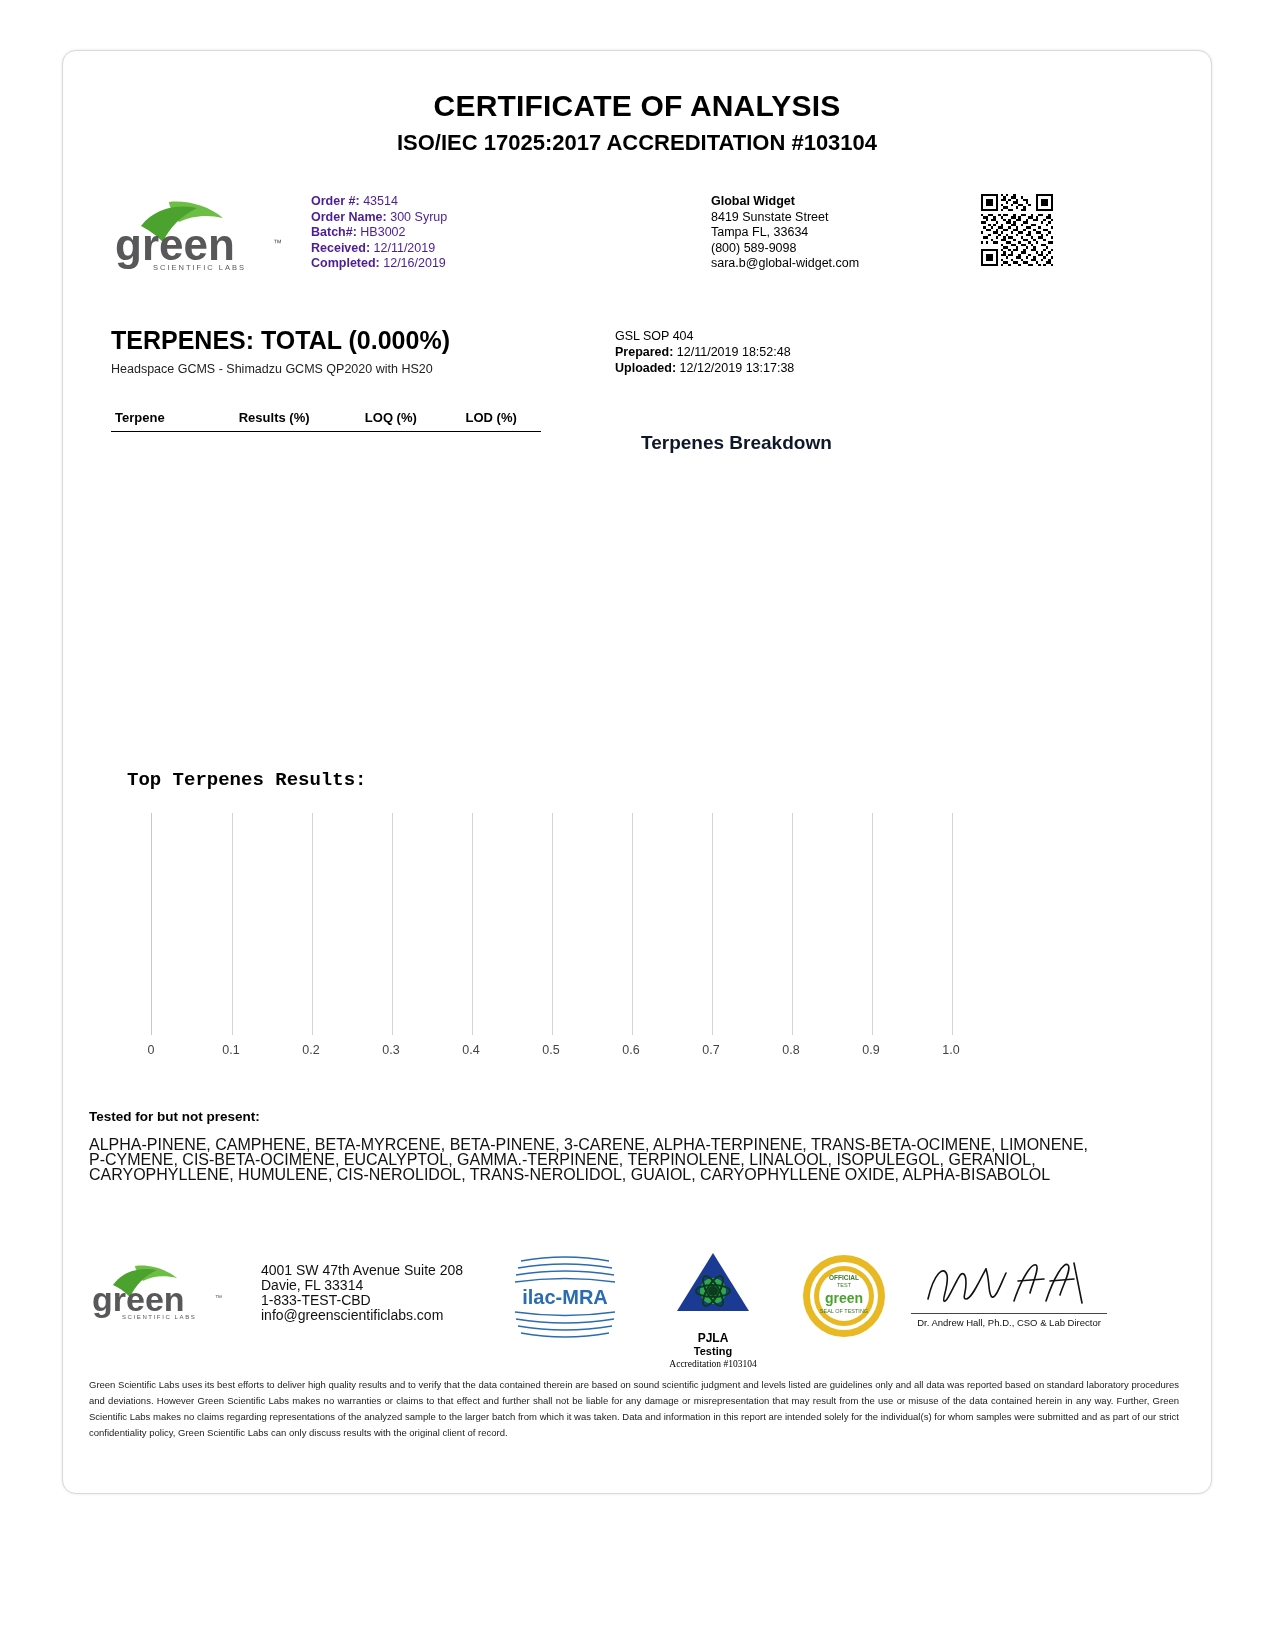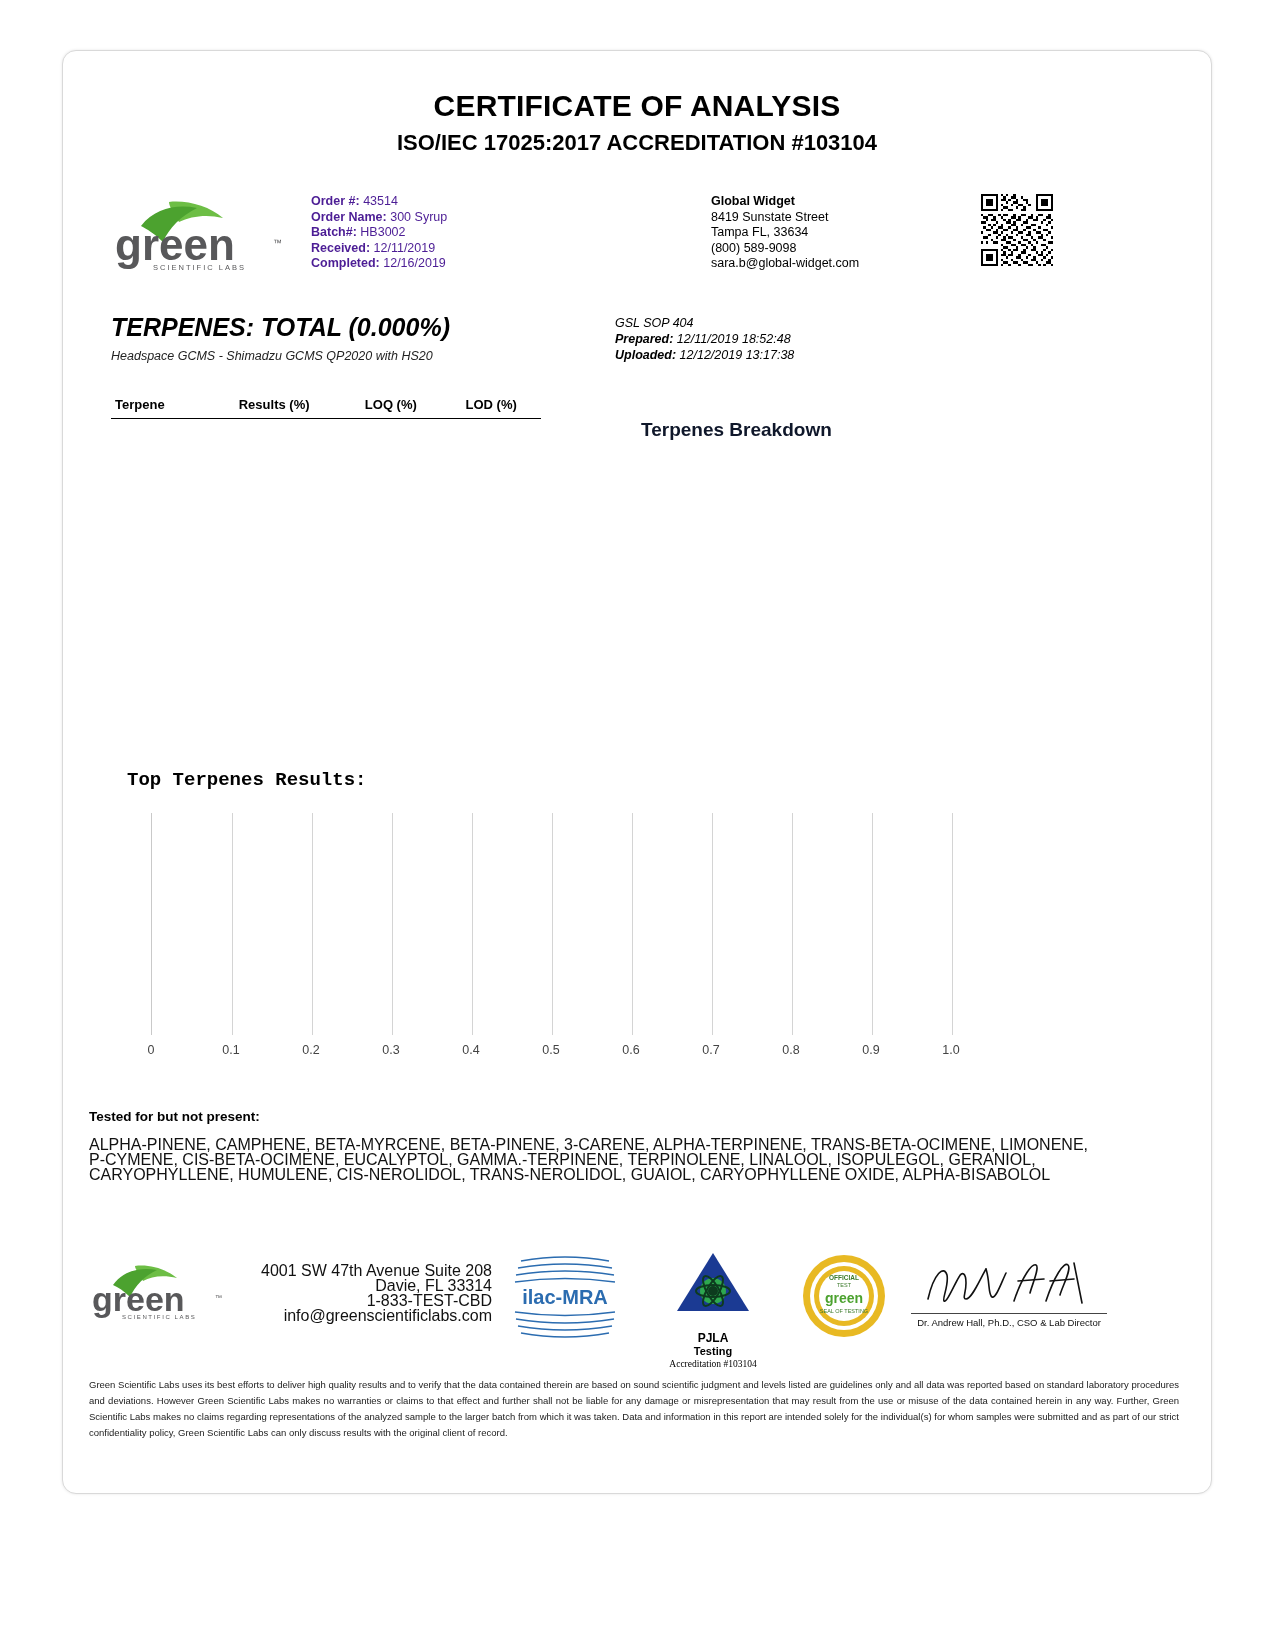--- a/index.html
+++ b/index.html
@@ -81,23 +81,22 @@
     position: absolute;
     left: 918px;
     top: 6px;
     width: 72px;
     height: 72px;
   }
 
   
   .section-head {
     position: relative;
-    margin-top: 25px;
+    margin-top: 38px;
     height: 60px;
-    font-style: italic;
   }
   .terp-total {
     position: absolute;
     left: 48px;
     top: 0;
     font-size: 25px;
     font-weight: bold;
     color: #000;
   }
   .method {
@@ -223,24 +222,23 @@
     position: absolute;
     left: 26px;
     top: 20px;
     width: 140px;
     height: 62px;
   }
   .f-addr {
     position: absolute;
     left: 198px;
     top: 22px;
-    font-size: 16px;
+    font-size: 14px;
     line-height: 15px;
     color: #111;
-    text-align: right;
   }
   .ilac {
     position: absolute;
     left: 442px;
     top: 10px;
     width: 120px;
     height: 92px;
   }
   .pjla {
     position: absolute;

